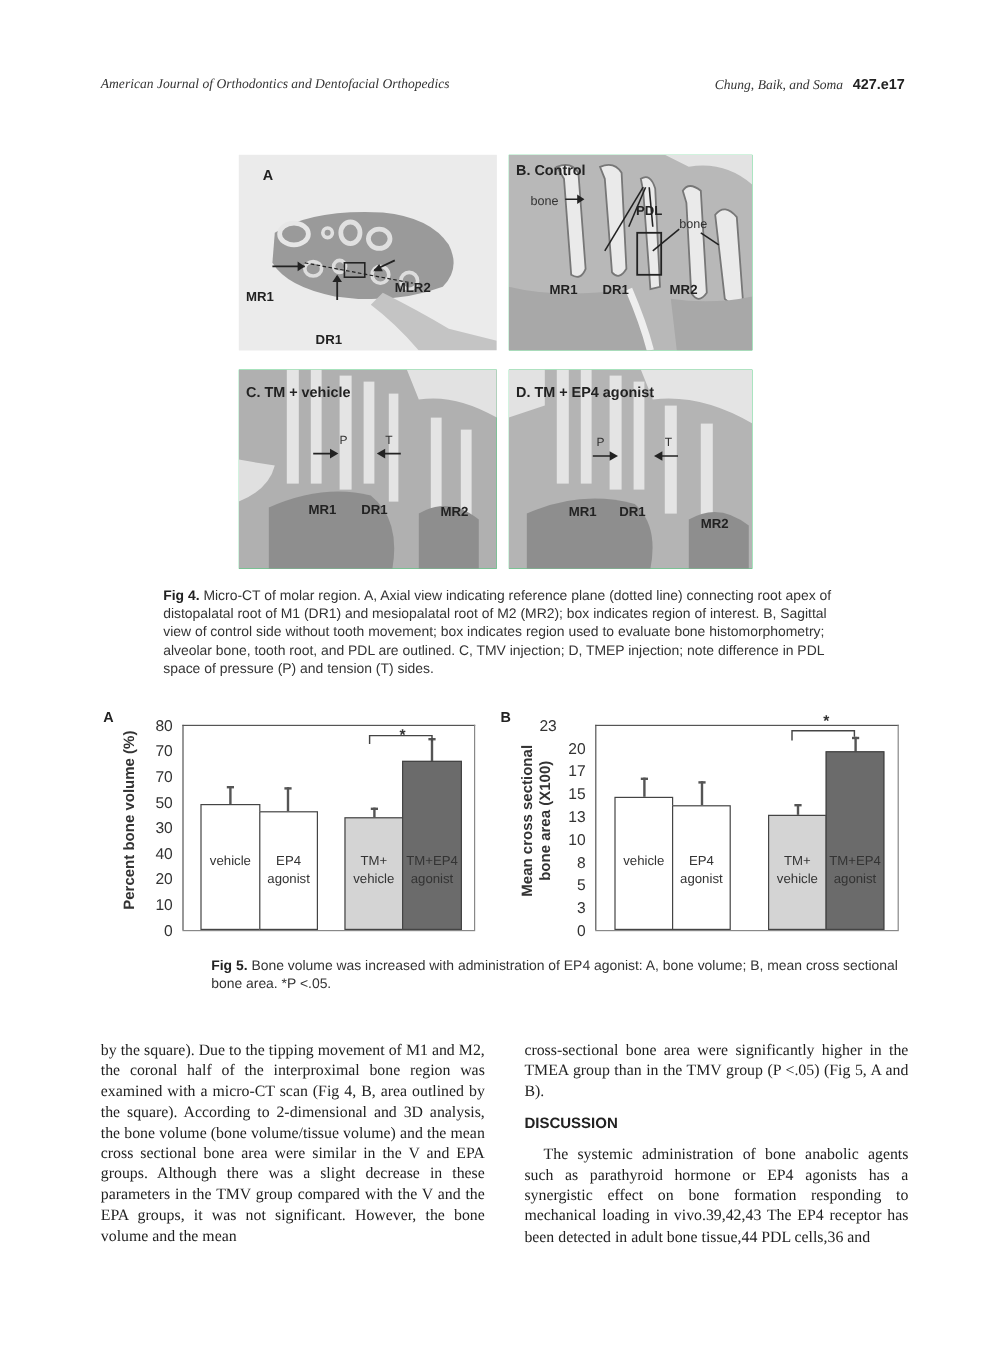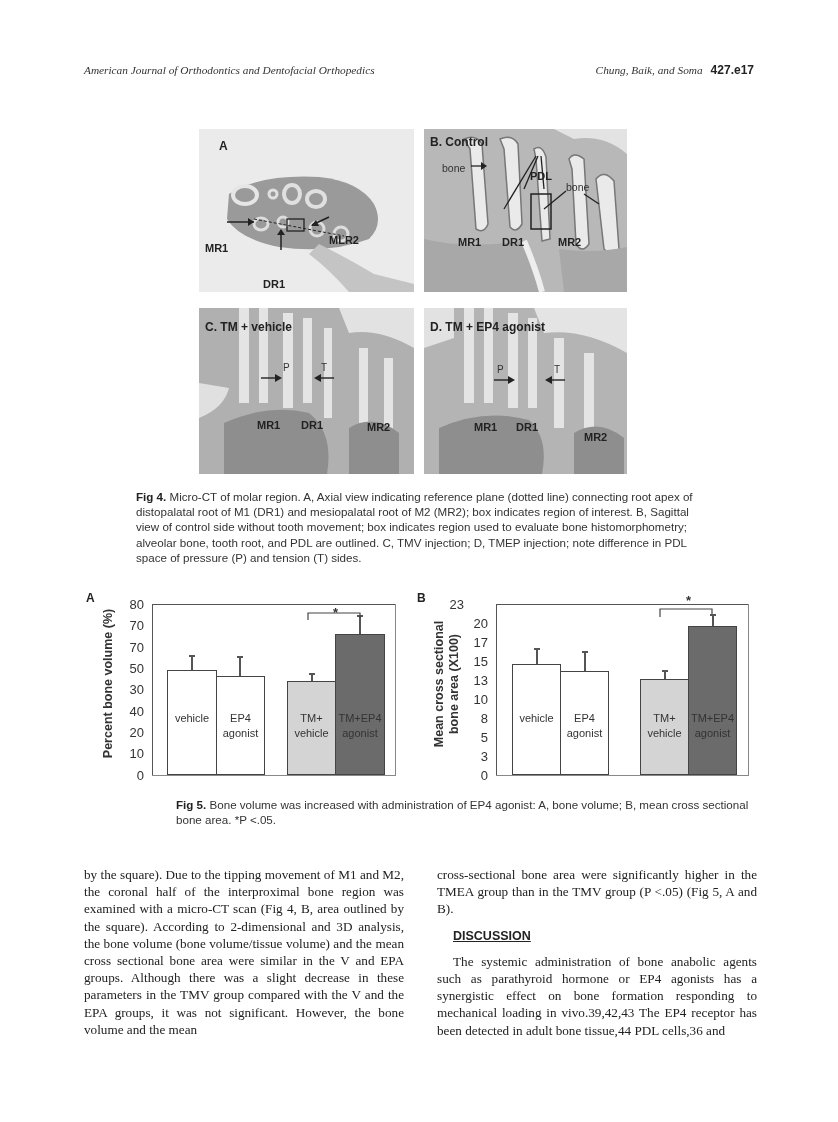--- a/index.html
+++ b/index.html
@@ -29,21 +29,21 @@
   .ylabel { position: absolute; font-family: "Liberation Sans", sans-serif; font-weight: bold; font-size: 12.5px; color: #333; transform: rotate(-90deg); transform-origin: center; white-space: nowrap; text-align: center; line-height: 15px; }
   .bar { position: absolute; border: 1.3px solid #444; box-sizing: border-box; }
   .bar-text { position: absolute; font-family: "Liberation Sans", sans-serif; font-size: 11px; color: #333; text-align: center; line-height: 15px; white-space: nowrap; }
   .err { position: absolute; width: 1.5px; background: #555; }
   .errcap { position: absolute; width: 6px; height: 1.5px; background: #555; }
   .axis-line { position: absolute; background: #555; }
 
   
   .col { position: absolute; top: 866px; width: 320px; font-family: "Liberation Serif", serif; font-size: 13.2px; line-height: 17.2px; color: #222; text-align: justify; }
   .col p { margin: 0; }
-  .section-head { font-family: "Liberation Sans", sans-serif; font-weight: bold; font-size: 12.5px; margin: 10px 0 8px 16px; color: #222; text-decoration: underline; }
+  .section-head { font-family: "Liberation Sans", sans-serif; font-weight: bold; font-size: 12.5px; margin: 10px 0 8px 0; color: #222; }
   .indent { text-indent: 16px; }
 </style>
 </head>
 <body>
 
 <div class="abs hdr-left serif">
   <div>American Journal of Orthodontics and Dentofacial Orthopedics</div>
 </div>
 <div class="abs hdr-right serif">
   <span>Chung, Baik, and Soma</span><span class="pg">427.e17</span>

